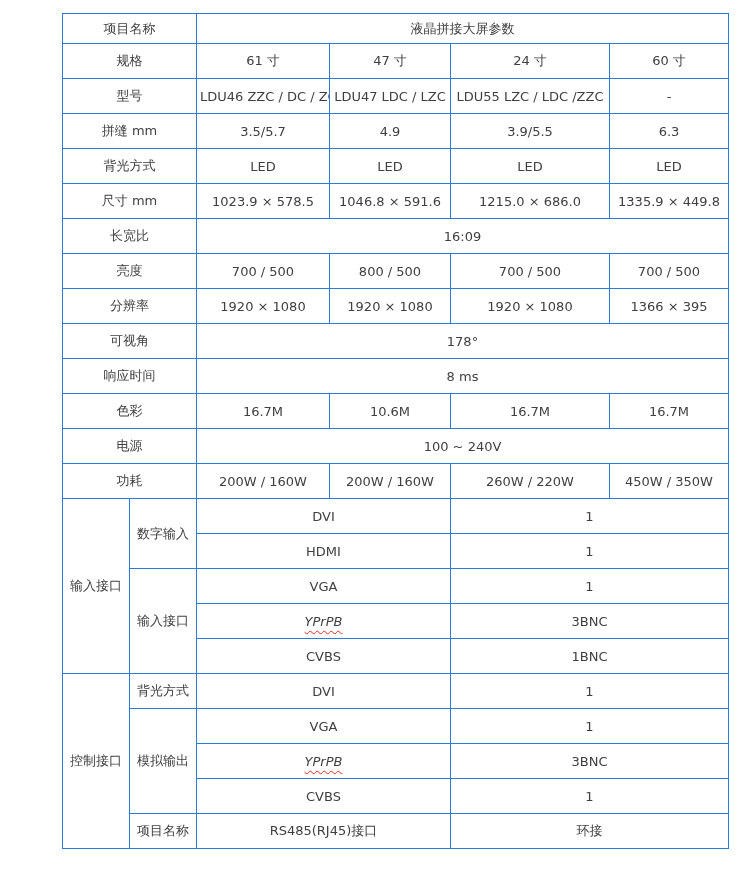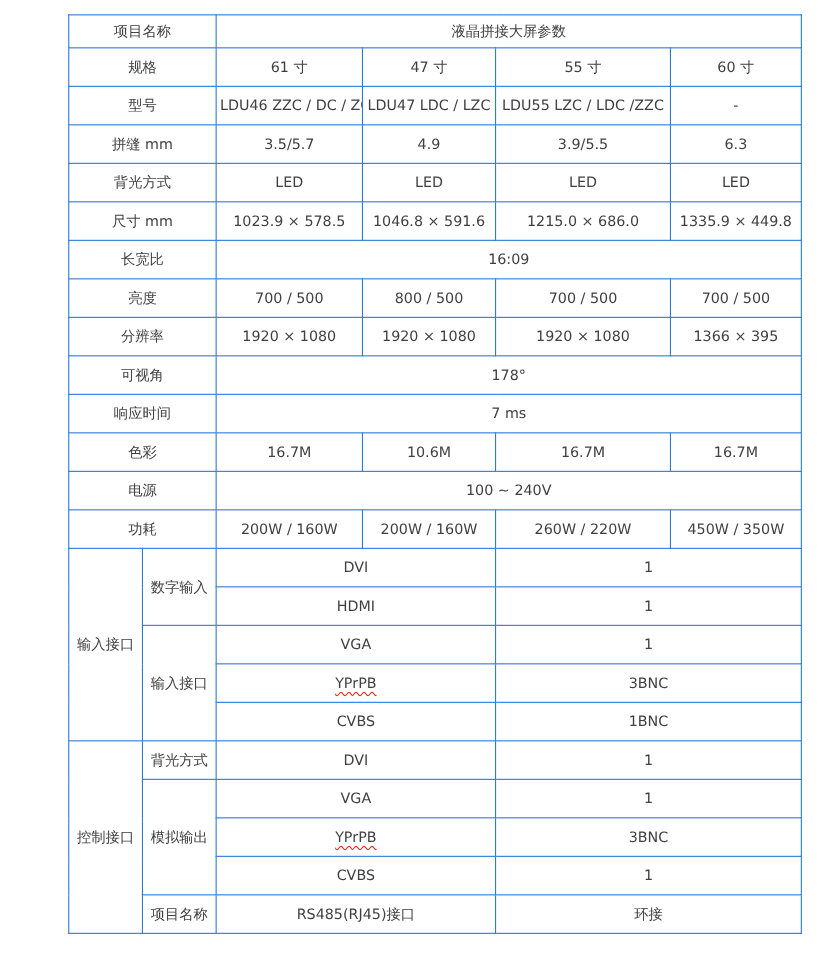--- a/index.html
+++ b/index.html
@@ -37,20 +37,21 @@
     white-space: nowrap;
     background: #ffffff;
   }
   tr.first-row td { height: 30px; }
   .misspelled {
     text-decoration-line: underline;
     text-decoration-style: wavy;
     text-decoration-color: #e0301e;
     text-decoration-thickness: 1px;
     text-underline-offset: 4px;
+    font-style: italic;
   }
 </style>
 </head>
 <body>
 
 <div class="page">
   <table class="spec">
     <colgroup>
       <col style="width:67px">
         <col style="width:67px">
@@ -63,21 +64,21 @@
     <tbody>
         <tr class="first-row">
       <td colspan="2">项目名称</td>
       <td colspan="4">液晶拼接大屏参数</td>
     </tr>
 
     <tr>
       <td colspan="2">规格</td>
       <td>61 寸</td>
       <td>47 寸</td>
-      <td>55 寸</td>
+      <td>24 寸</td>
       <td>60 寸</td>
     </tr>
 
     <tr>
       <td colspan="2">型号</td>
       <td>LDU46 ZZC / DC / ZC</td>
       <td>LDU47 LDC / LZC</td>
       <td>LDU55 LZC / LDC /ZZC</td>
       <td>-</td>
     </tr>
@@ -127,21 +128,21 @@
       <td>1366 × 395</td>
     </tr>
 
     <tr>
       <td colspan="2">可视角</td>
       <td colspan="4">178°</td>
     </tr>
 
     <tr>
       <td colspan="2">响应时间</td>
-      <td colspan="4">7 ms</td>
+      <td colspan="4">8 ms</td>
     </tr>
 
     <tr>
       <td colspan="2">色彩</td>
       <td>16.7M</td>
       <td>10.6M</td>
       <td>16.7M</td>
       <td>16.7M</td>
     </tr>
 

